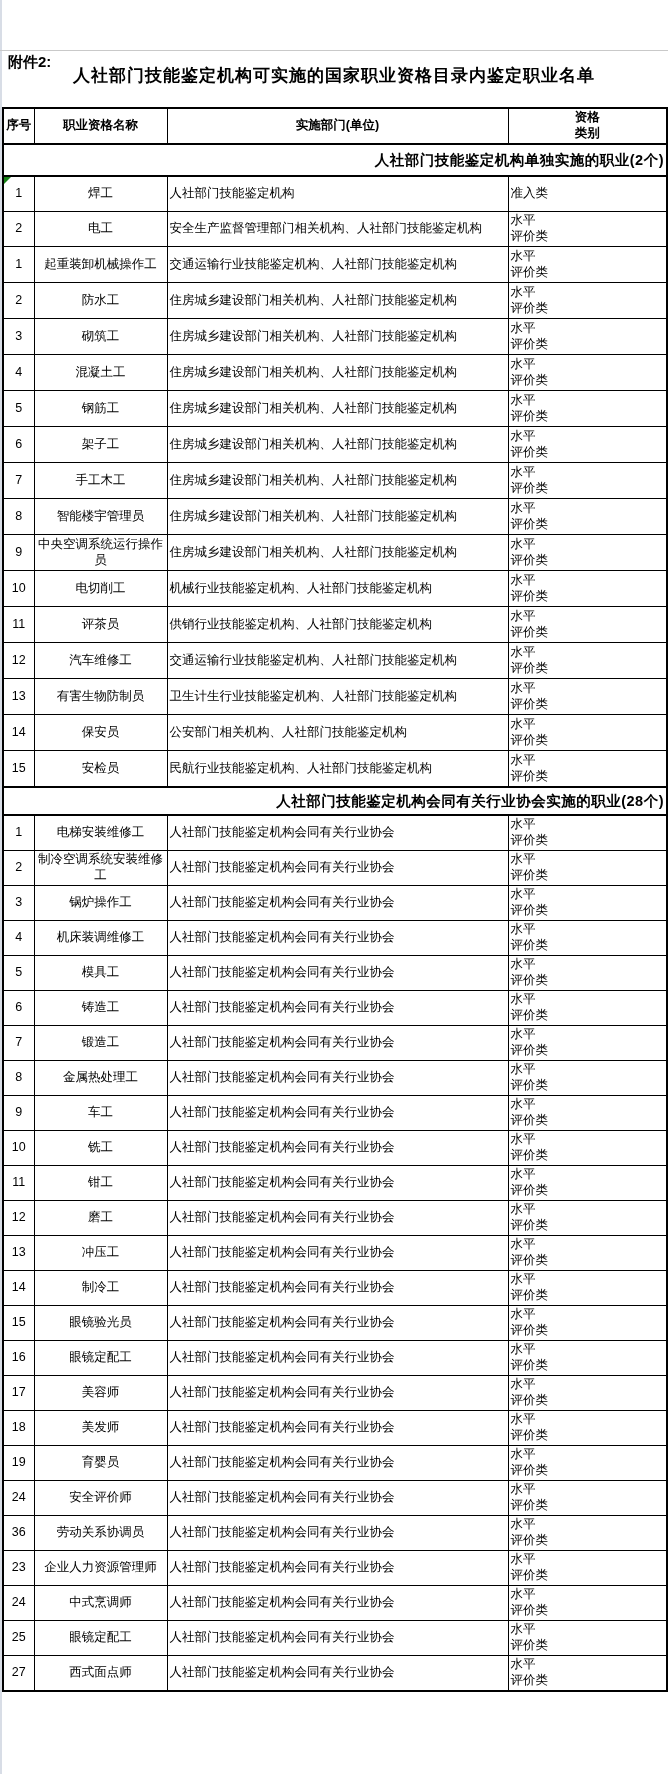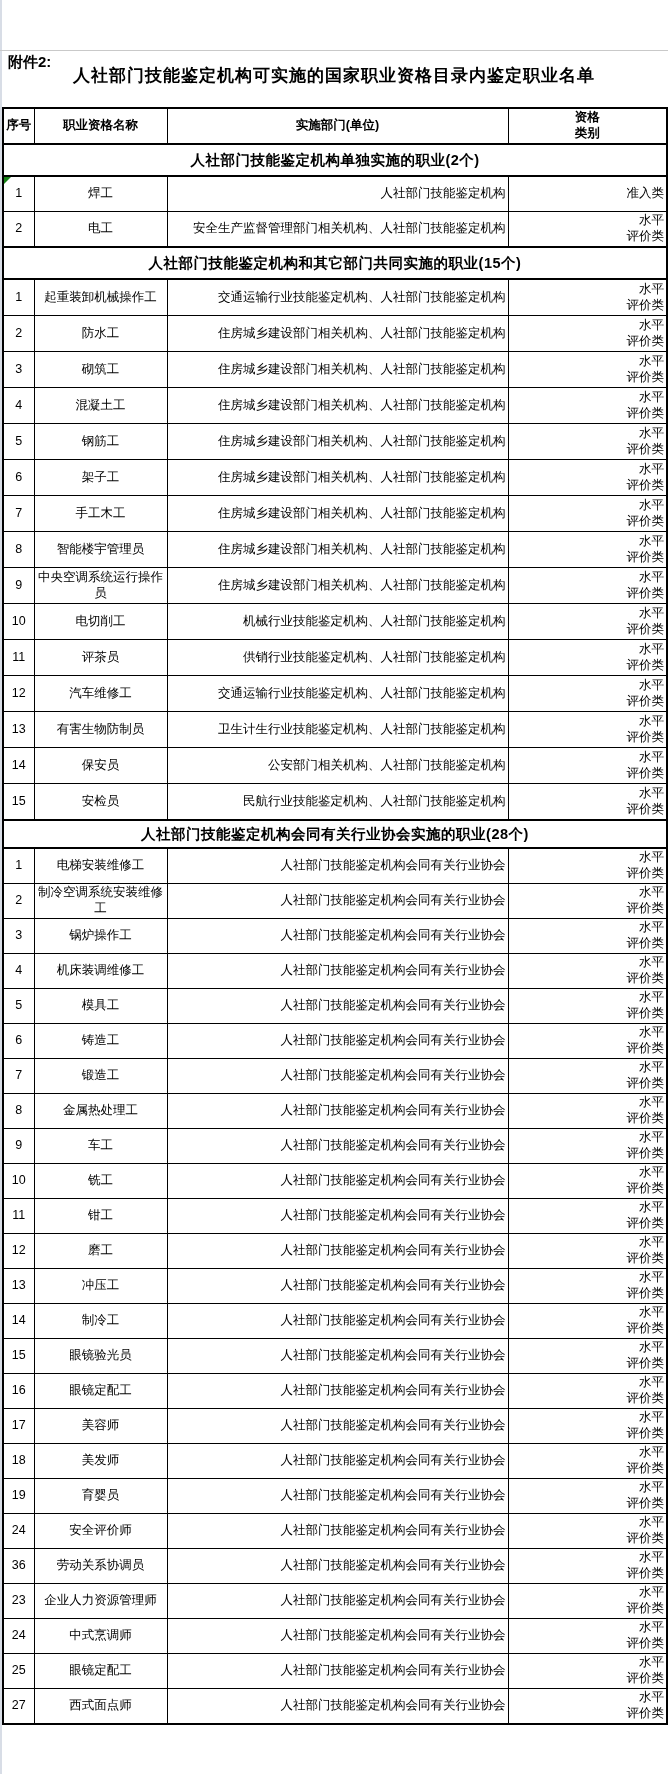--- a/index.html
+++ b/index.html
@@ -23,30 +23,30 @@
   table.qual-table td,table.qual-table th{
     border:1px solid #000;
     font-size:12.5px;line-height:1.25;padding:1px 2px;
     overflow:hidden;
   }
   tr.header-row th{
     height:32px;font-weight:bold;text-align:center;
     border-bottom:2px solid #000;white-space:pre-line;font-size:12.5px;
   }
   tr.banner-row td{
-    height:28px;text-align:center;font-weight:bold;font-size:14.5px;
+    height:28px;text-align:right;font-weight:bold;font-size:14.5px;
     border-top:2px solid #000;border-bottom:2px solid #000;letter-spacing:0.5px;
   }
   tr.banner-row.sec2 td{height:24px;}
   tr.data-row td{height:32px;}
   tr.data-row.sec1 td{height:33px;}
   td.cell-num{text-align:center;}
   td.cell-name{text-align:center;padding-left:4px;padding-right:2px;}
-  td.cell-dept{text-align:right;padding-left:5px;padding-right:2px;}
-  td.cell-type{text-align:right;white-space:pre-line;}
+  td.cell-dept{text-align:left;padding-left:5px;padding-right:2px;}
+  td.cell-type{text-align:left;white-space:pre-line;}
   td.rel{position:relative;}
   .corner-triangle{
     position:absolute;top:0;left:0;width:0;height:0;
     border-top:7px solid #158015;border-right:7px solid transparent;
   }
 </style>
 </head>
 <body>
 
 <div class="edge-gridline"></div>
@@ -81,23 +81,20 @@
         <td class="cell-dept">人社部门技能鉴定机构</td>
         <td class="cell-type">准入类</td>
       </tr>
       <tr class="data-row sec0">
         <td class="cell-num">2</td>
         <td class="cell-name">电工</td>
         <td class="cell-dept">安全生产监督管理部门相关机构、人社部门技能鉴定机构</td>
         <td class="cell-type">水平
 评价类</td>
       </tr>
-      <tr class="banner-row sec1">
-        <td colspan="4">人社部门技能鉴定机构和其它部门共同实施的职业(15个)</td>
-      </tr>
       <tr class="data-row sec1">
         <td class="cell-num">1</td>
         <td class="cell-name">起重装卸机械操作工</td>
         <td class="cell-dept">交通运输行业技能鉴定机构、人社部门技能鉴定机构</td>
         <td class="cell-type">水平
 评价类</td>
       </tr>
       <tr class="data-row sec1">
         <td class="cell-num">2</td>
         <td class="cell-name">防水工</td>

